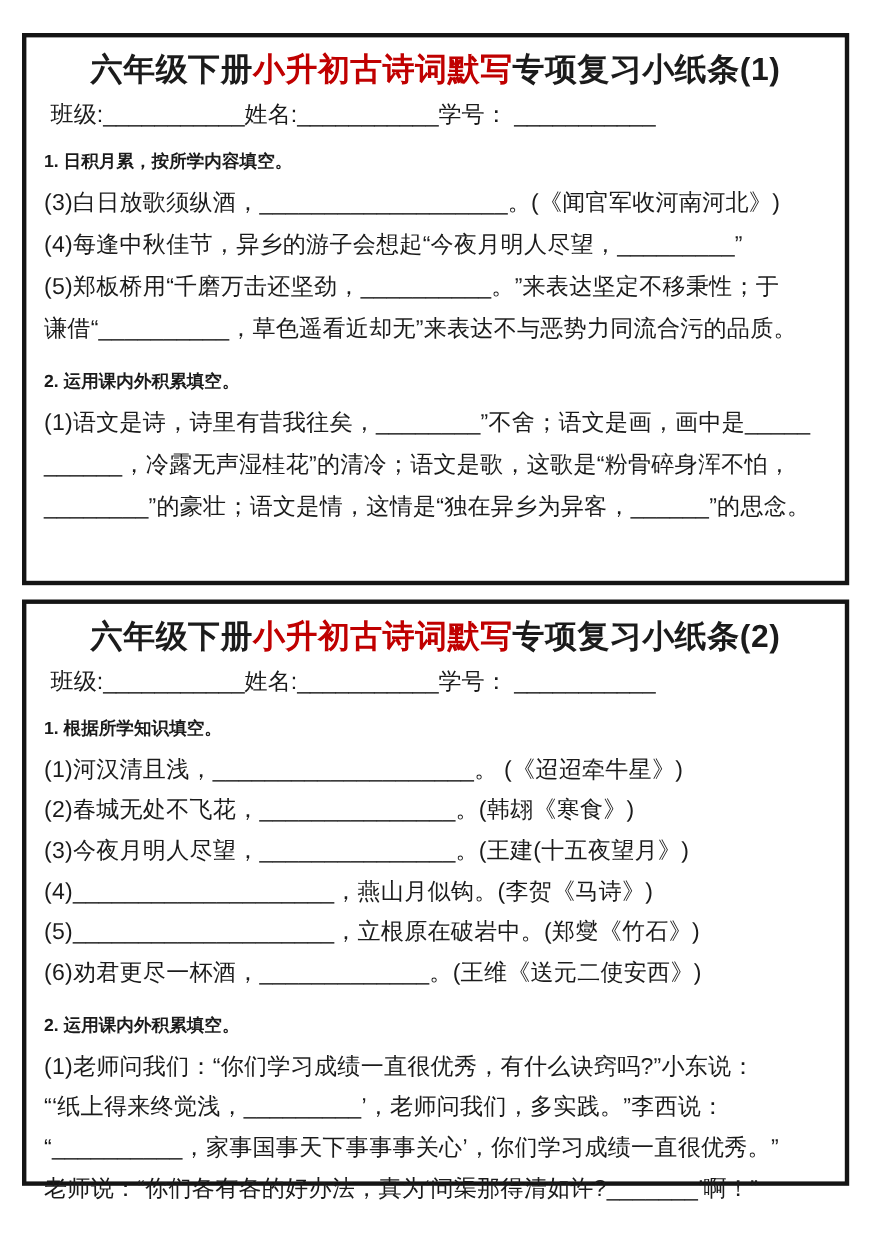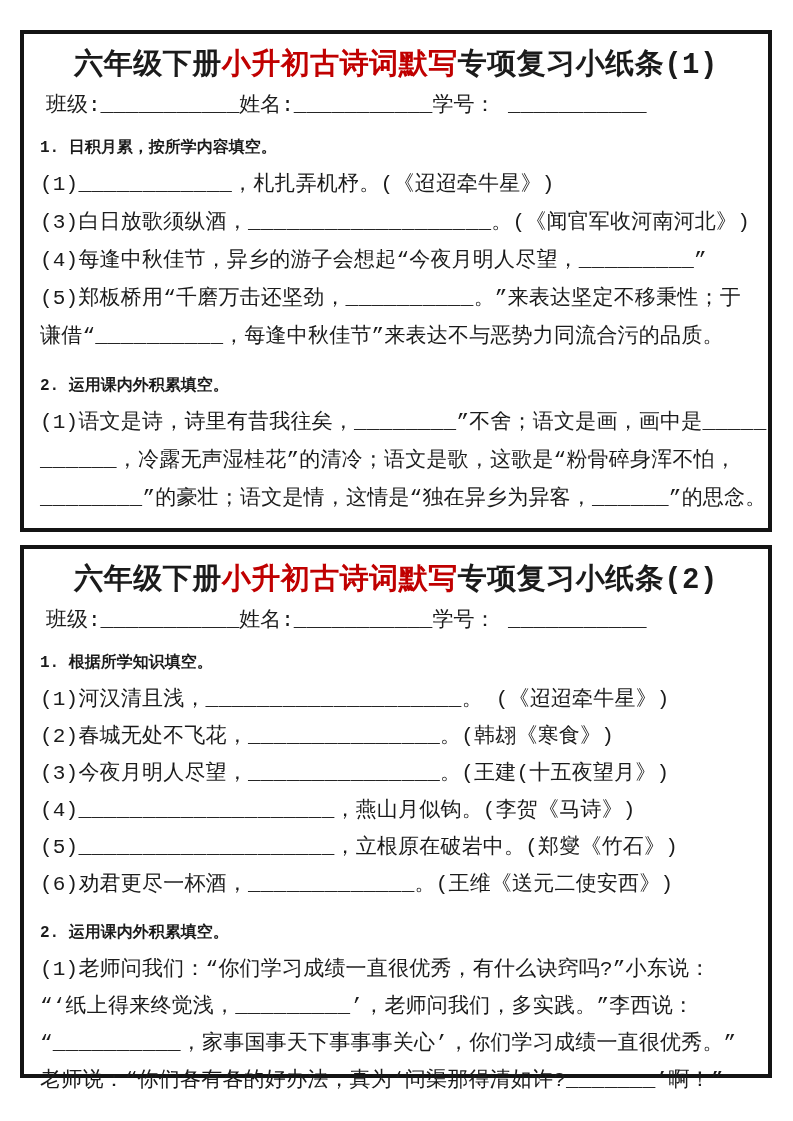--- a/index.html
+++ b/index.html
@@ -10,21 +10,20 @@
     color: #1b1b1b;
   }
   .page {
     position: relative;
     width: 793px;
     height: 1121px;
     background: #ffffff;
     box-sizing: border-box;
     padding: 30px 20px 0 20px;
     overflow: hidden;
-    font-family: Liberation Mono, monospace;
   }
   .card {
     box-sizing: border-box;
     width: 752px;
     border: 4px solid #141414;
     background: #ffffff;
     padding: 8px 16px 6px 16px;
   }
   .card.first { height: 502px; margin-bottom: 13px; }
   .card.second { height: 533px; }
@@ -81,25 +80,24 @@
     <h1 class="card-title"><span>六年级下册</span><span class="hl">小升初古诗词默写</span><span>专项复习小纸条(1)</span></h1>
 
     <div class="fields">
       <span class="field"><span>班级:</span><span class="fblank">___________</span></span>
       <span class="field"><span>姓名:</span><span class="fblank">___________</span></span>
       <span class="field"><span>学号： </span><span class="fblank">___________</span></span>
     </div>
 
     <div class="section">
       <div class="sec-heading">1. 日积月累，按所学内容填空。</div>
-      <div class="qline">(1)____________，札扎弄机杼。(《迢迢牵牛星》)</div>
       <div class="qline">(3)白日放歌须纵酒，___________________。(《闻官军收河南河北》)</div>
       <div class="qline">(4)每逢中秋佳节，异乡的游子会想起“今夜月明人尽望，_________”</div>
       <div class="qline">(5)郑板桥用“千磨万击还坚劲，__________。”来表达坚定不移秉性；于</div>
-      <div class="qline">谦借“__________，每逢中秋佳节”来表达不与恶势力同流合污的品质。</div>
+      <div class="qline">谦借“__________，草色遥看近却无”来表达不与恶势力同流合污的品质。</div>
     </div>
 
     <div class="section">
       <div class="sec-heading">2. 运用课内外积累填空。</div>
       <div class="qline">(1)语文是诗，诗里有昔我往矣，________”不舍；语文是画，画中是_____</div>
       <div class="qline">______，冷露无声湿桂花”的清冷；语文是歌，这歌是“粉骨碎身浑不怕，</div>
       <div class="qline">________”的豪壮；语文是情，这情是“独在异乡为异客，______”的思念。</div>
     </div>
   </div>
 

